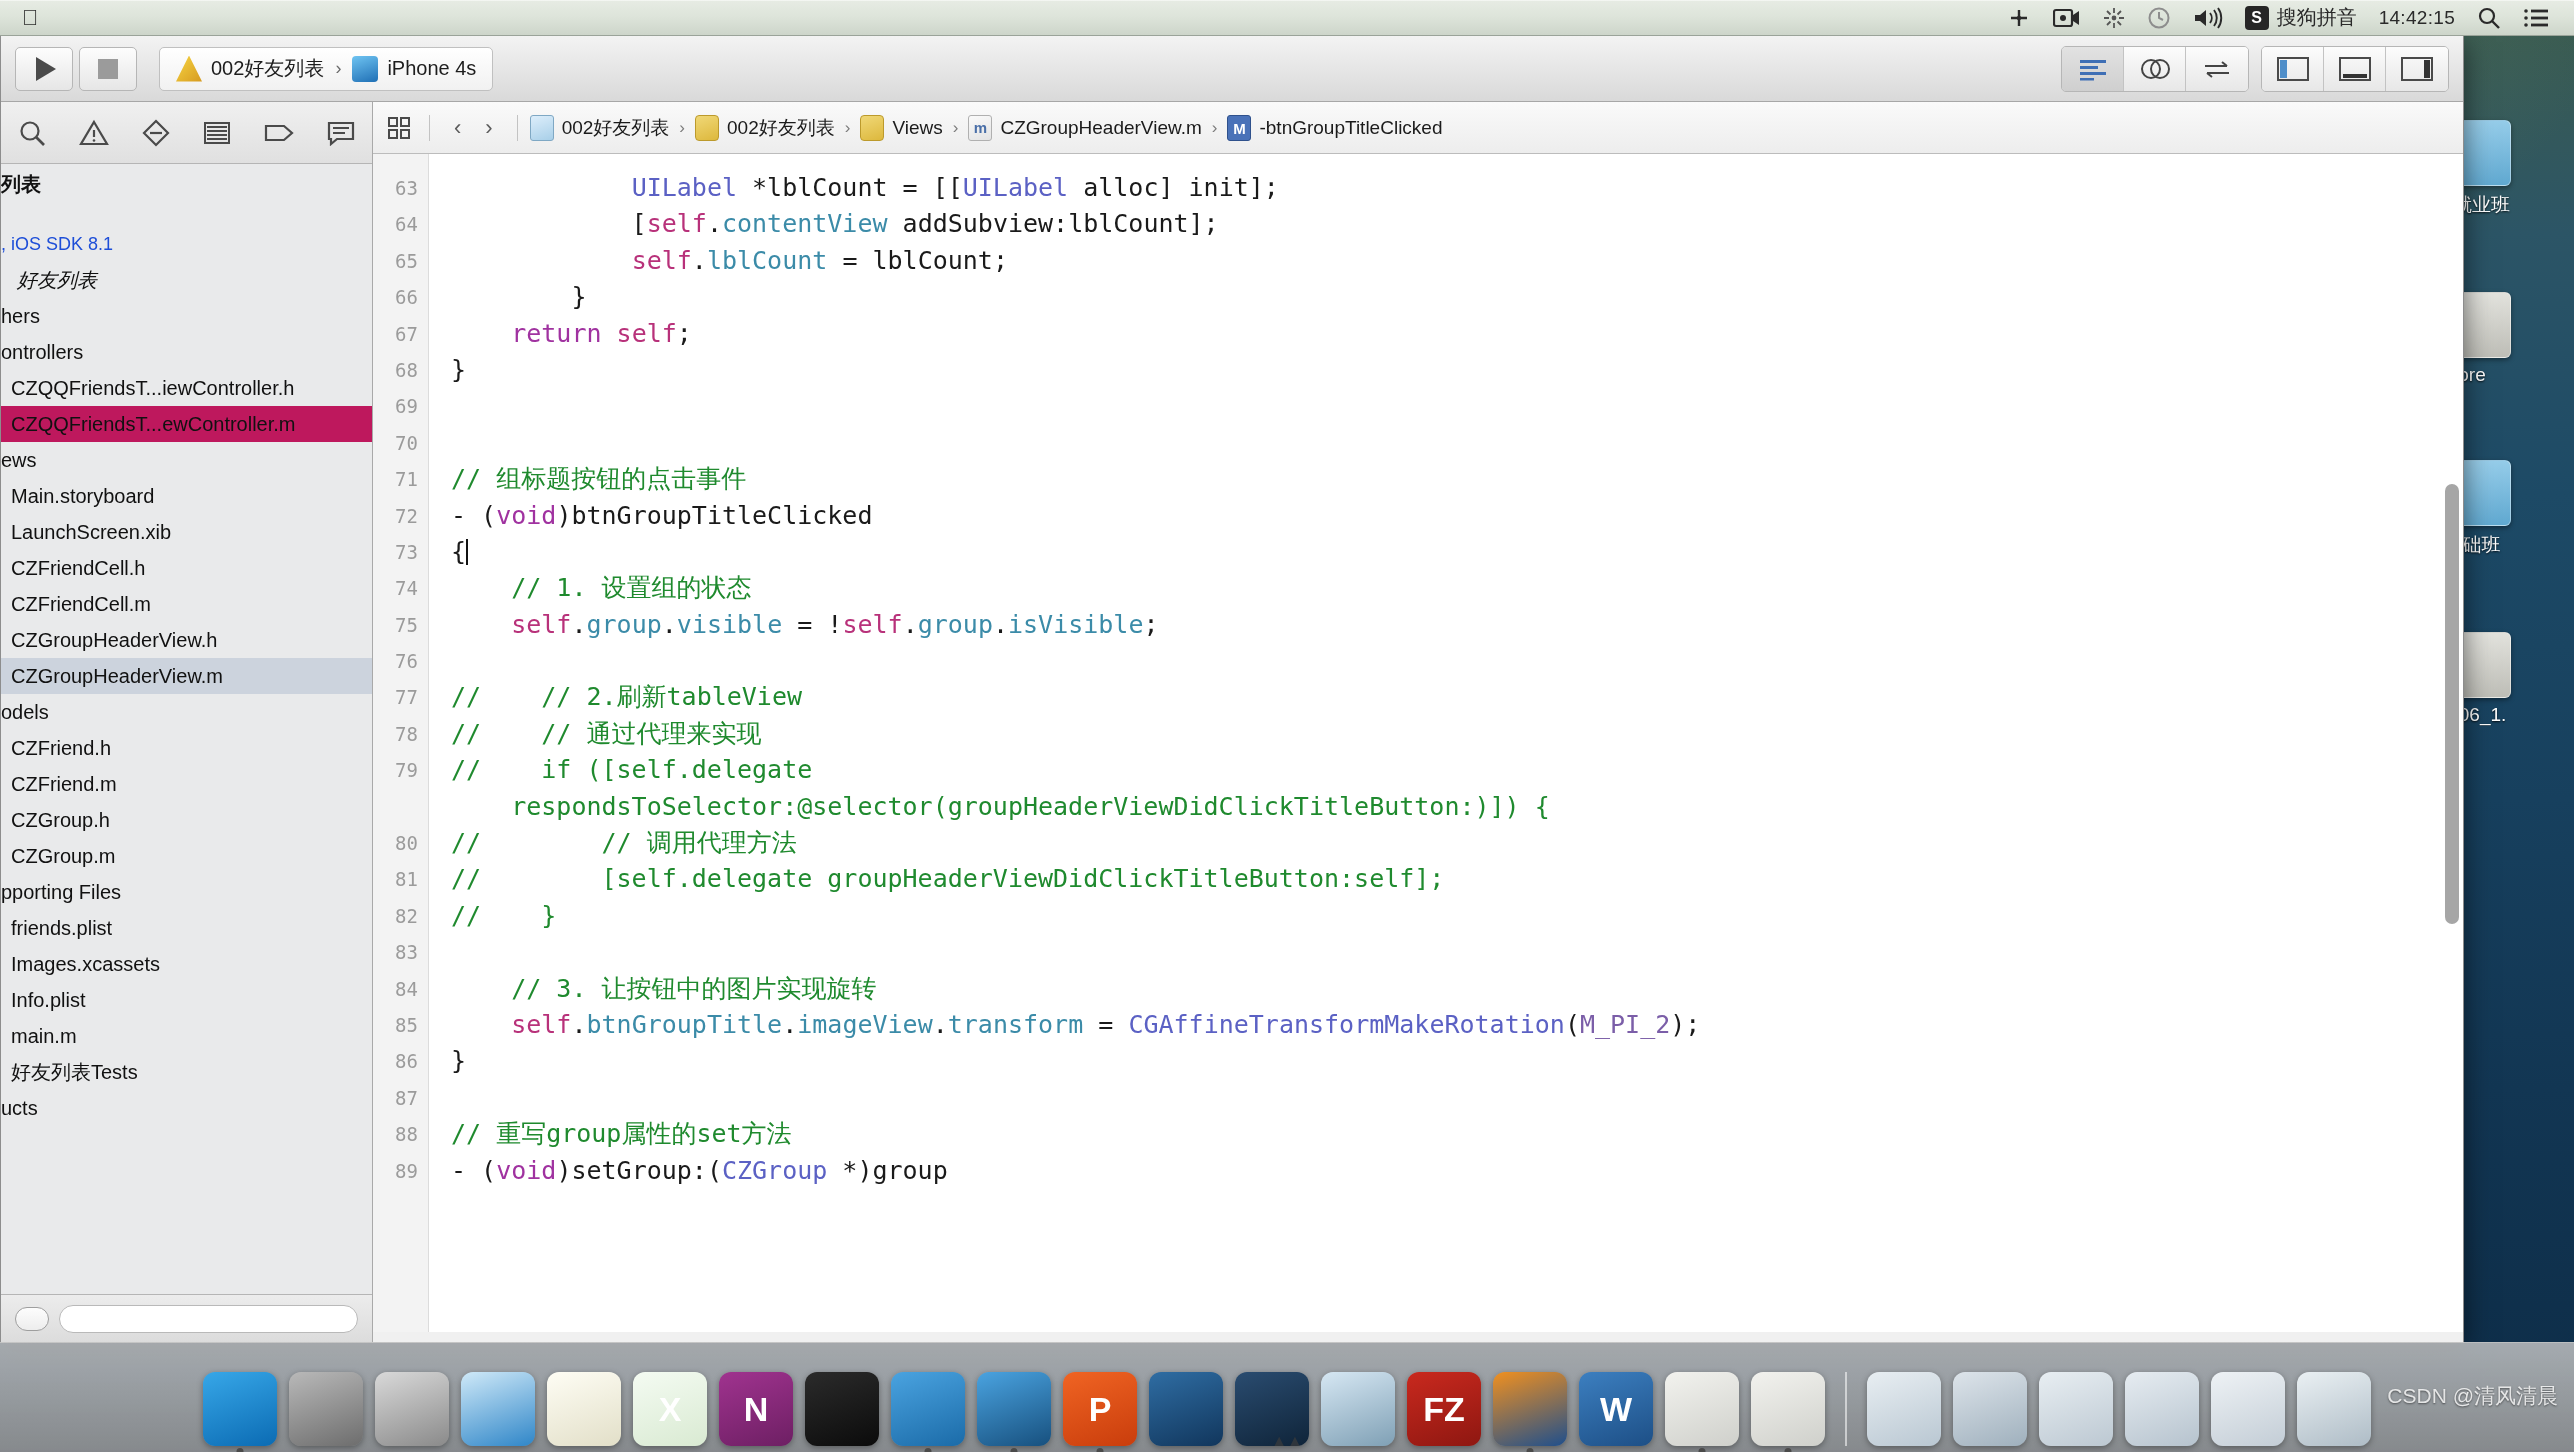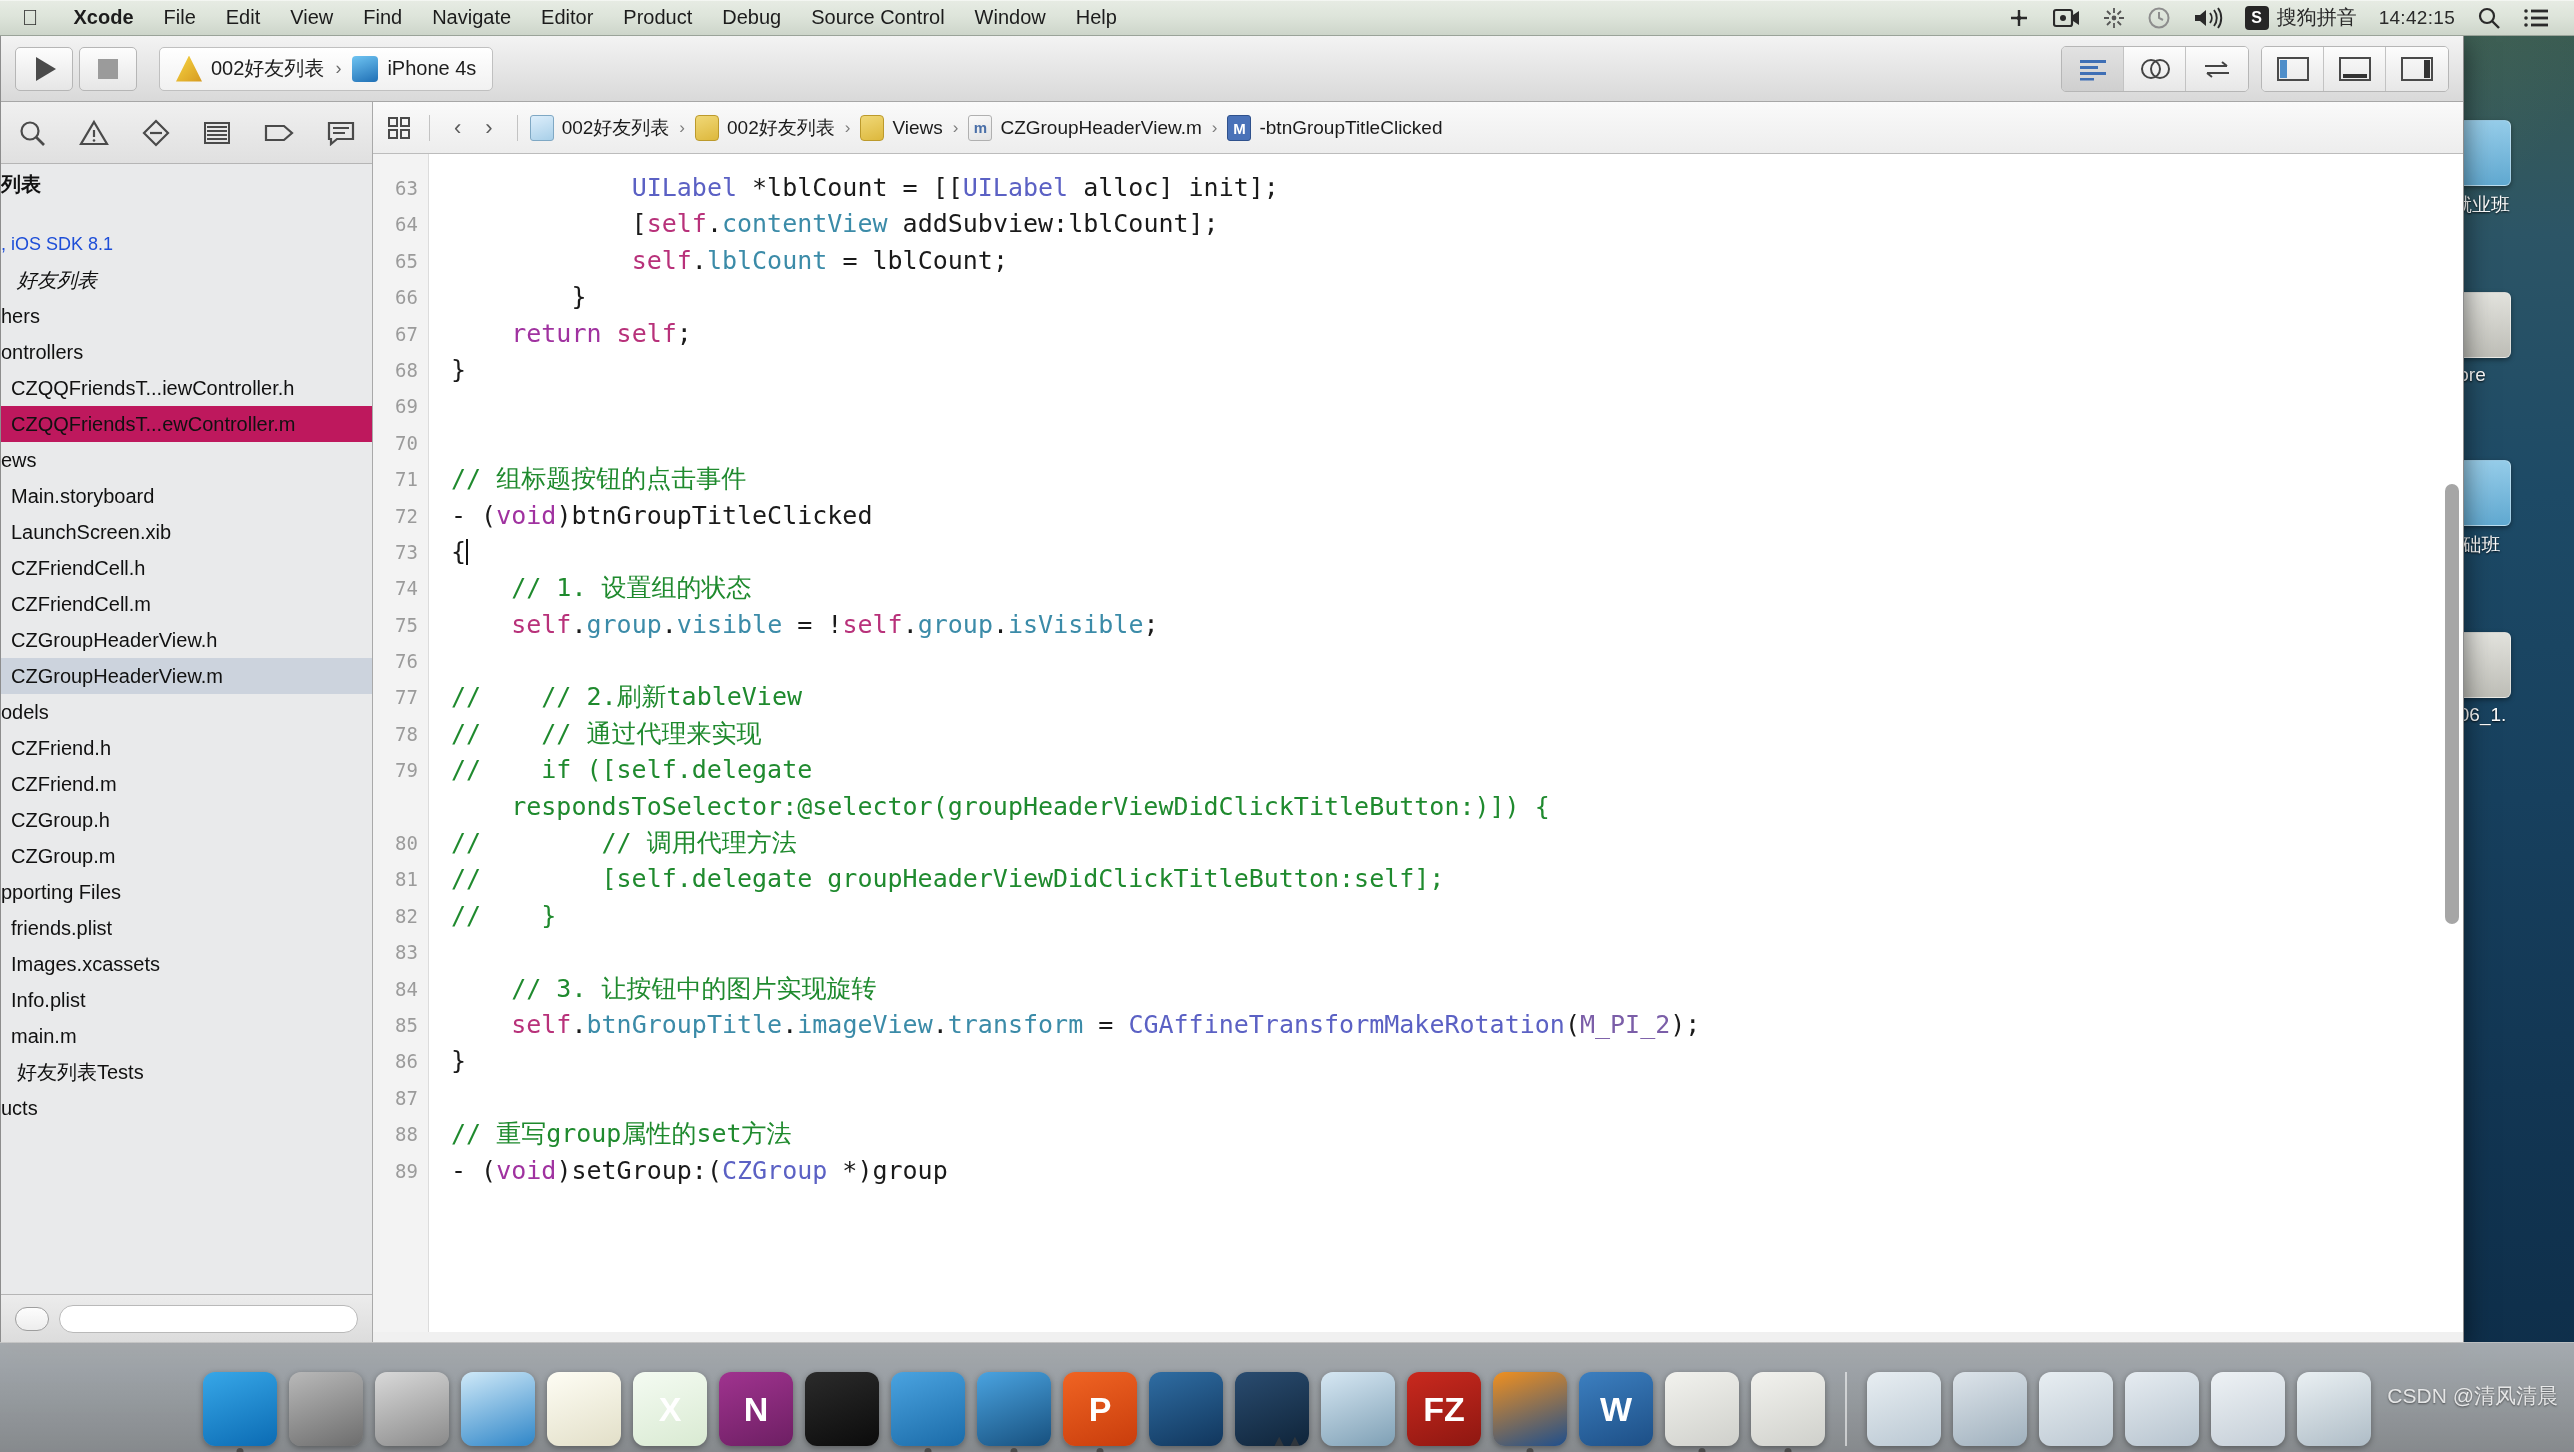--- a/index.html
+++ b/index.html
@@ -235,34 +235,20 @@
       </div>
       <div class="desk-ico doc">
         <div class="glyph"></div>
         <div class="lbl">0306_1.</div>
       </div>
     </div>
 </div>
 
 <div id="menubar">
   <div class="apple"></div>
-  <div id="menu-items" style="display:flex;align-items:center;">
-      <div class="mi bold">Xcode</div>
-      <div class="mi">File</div>
-      <div class="mi">Edit</div>
-      <div class="mi">View</div>
-      <div class="mi">Find</div>
-      <div class="mi">Navigate</div>
-      <div class="mi">Editor</div>
-      <div class="mi">Product</div>
-      <div class="mi">Debug</div>
-      <div class="mi">Source Control</div>
-      <div class="mi">Window</div>
-      <div class="mi">Help</div>
-    </div>
   <div class="spacer"></div>
   <div class="status">
     <div class="s">
       <svg width="24" height="24" viewBox="0 0 24 24">
           <path d="M12 4v16M4 12h16" stroke="#2a2a2a" stroke-width="2.4" fill="none"></path>
           <circle cx="12" cy="12" r="2.2" fill="#2a2a2a"></circle>
         </svg>
     </div>
     <div class="s">
       <svg width="28" height="22" viewBox="0 0 28 22">
@@ -498,21 +484,21 @@
           </div>
           <div class="row" style="padding-left: 10px;">
             <span>Images.xcassets</span>
           </div>
           <div class="row" style="padding-left: 10px;">
             <span>Info.plist</span>
           </div>
           <div class="row" style="padding-left: 10px;">
             <span>main.m</span>
           </div>
-          <div class="row" style="padding-left: 16px;">
+          <div class="row" style="padding-left: 10px;">
             <span>好友列表Tests</span>
           </div>
           <div class="row" style="padding-left: 0px;">
             <span>ucts</span>
           </div>
         </div>
 
       <div id="nav-foot">
         <div class="pill"></div>
         <div class="searchbox" placeholder=""></div>

